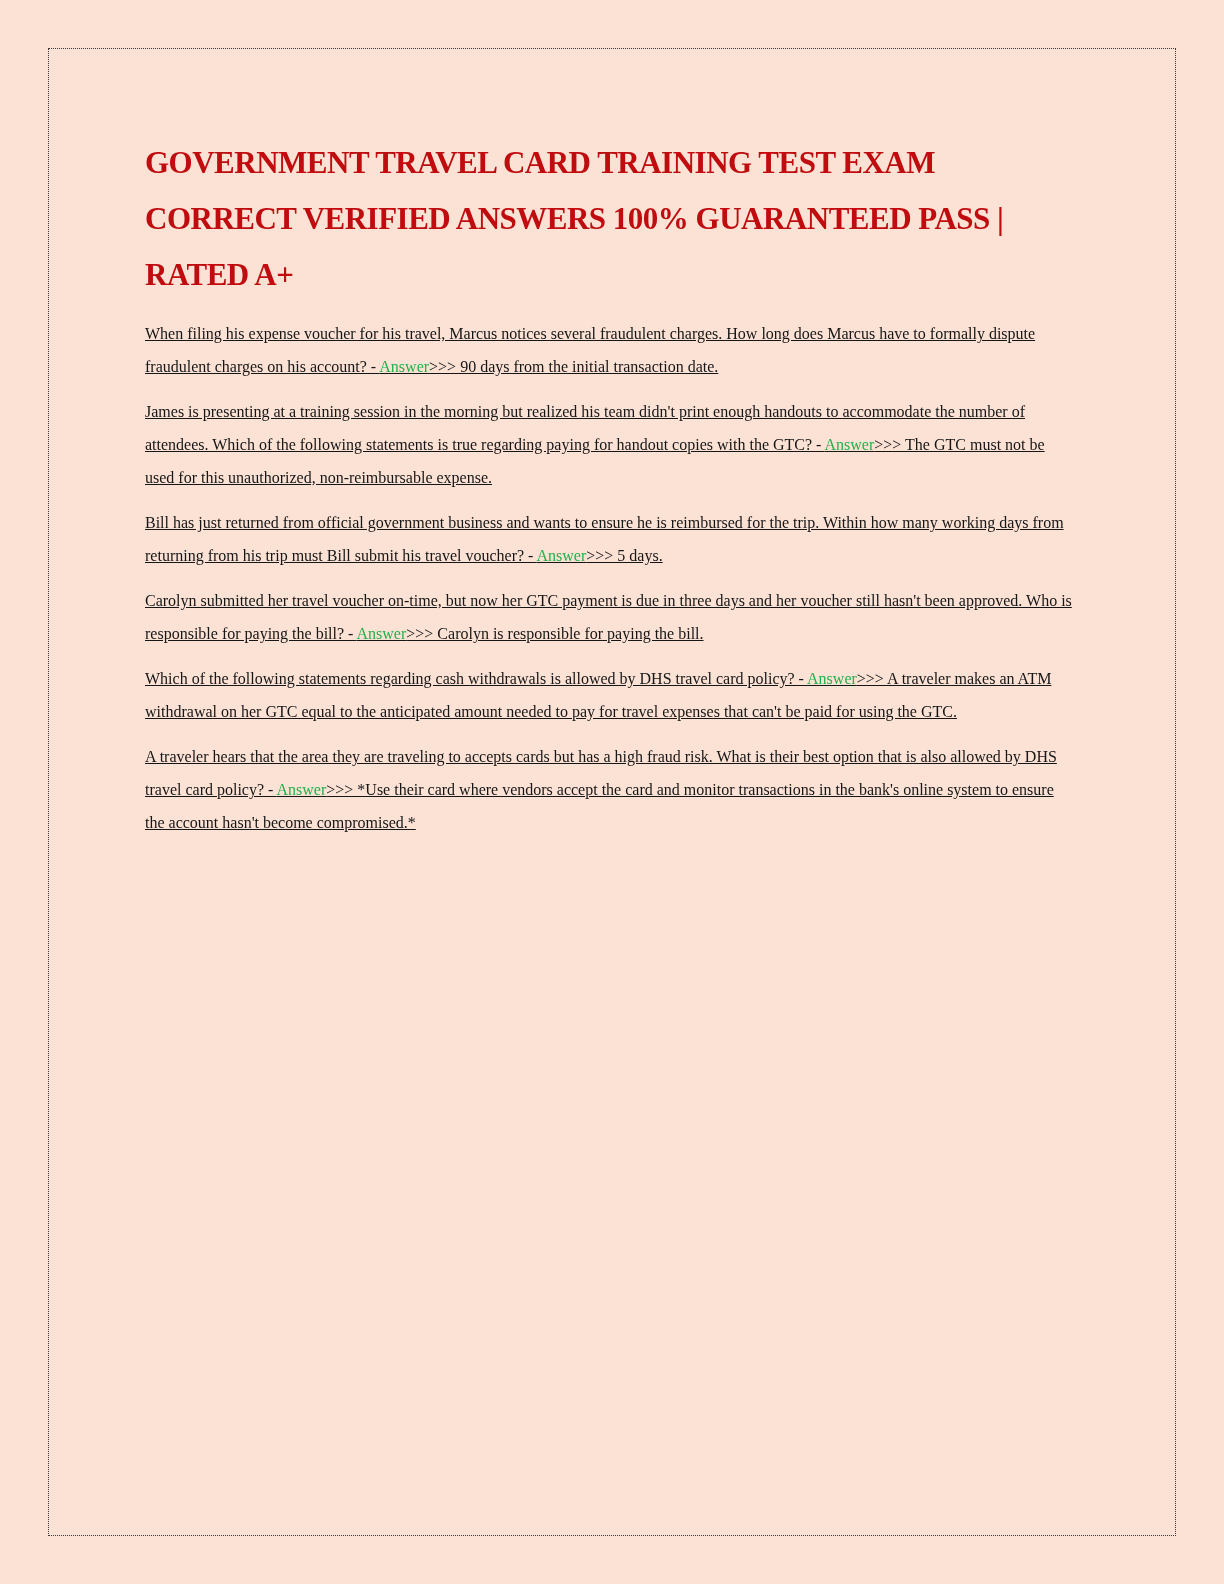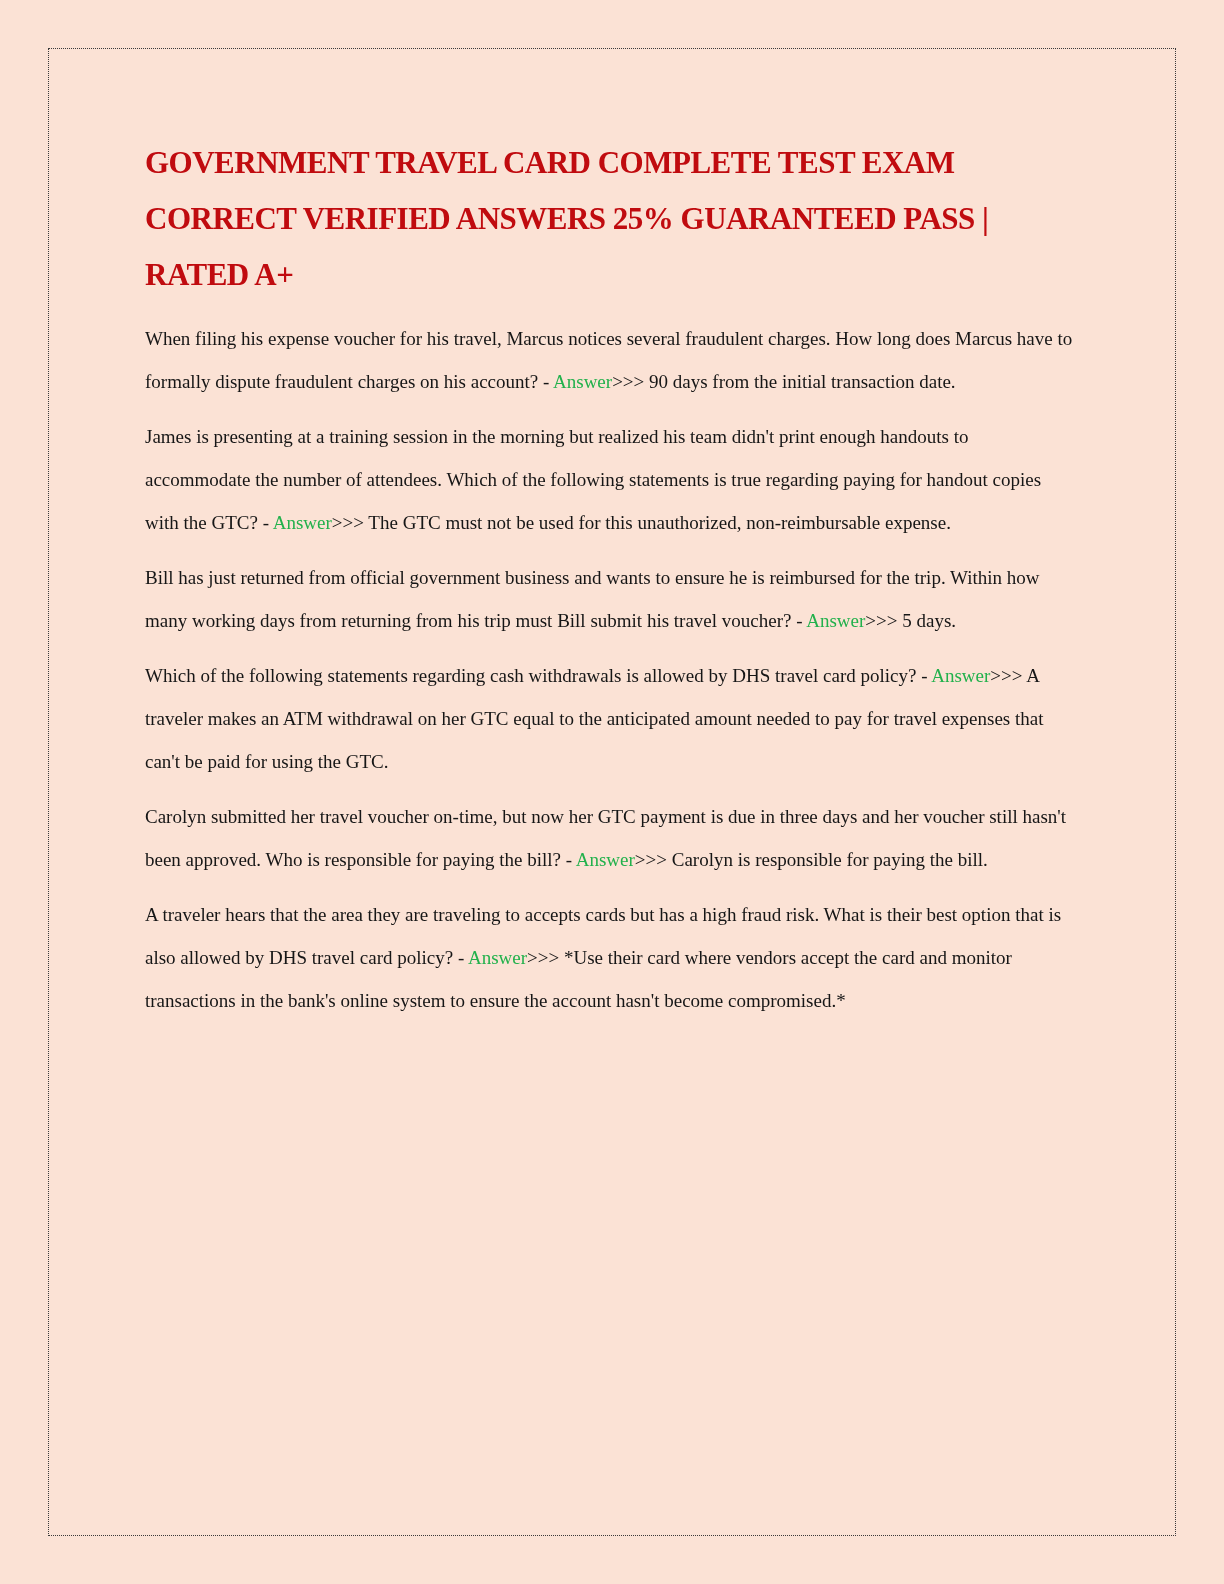--- a/index.html
+++ b/index.html
@@ -32,52 +32,53 @@
     display: block;
     white-space: nowrap;
     font-weight: bold;
     font-size: 31px;
     line-height: 56px;
     letter-spacing: -0.5px;
     color: var(--title-red, #c00b0f);
   }
   .para {
     margin: 0 0 12px 0;
-    font-size: 19px;
-    line-height: 43px;
+    font-size: 16px;
+    line-height: 33px;
     color: var(--body-ink, #161616);
     text-align: left;
+    text-decoration: underline;
   }
   .answer-label {
     color: var(--answer-green, #22b14c);
   }
 </style>
 </head>
 <body>
 
 <div class="page">
   <div class="border-box">
 
     <h1 class="doc-title">
-      <span class="title-line">GOVERNMENT TRAVEL CARD COMPLETE TEST EXAM</span>
-      <span class="title-line">CORRECT VERIFIED ANSWERS 25% GUARANTEED PASS |</span>
+      <span class="title-line">GOVERNMENT TRAVEL CARD TRAINING TEST EXAM</span>
+      <span class="title-line">CORRECT VERIFIED ANSWERS 100% GUARANTEED PASS |</span>
       <span class="title-line">RATED A+</span>
     </h1>
 
     <div class="doc-body">
 
       <p class="para"><span>When filing his expense voucher for his travel, Marcus notices several fraudulent charges. How long does Marcus have to formally dispute fraudulent charges on his account? - </span><span class="answer-label">Answer</span><span>&gt;&gt;&gt; 90 days from the initial transaction date.</span></p>
 
       <p class="para"><span>James is presenting at a training session in the morning but realized his team didn't print enough handouts to accommodate the number of attendees. Which of the following statements is true regarding paying for handout copies with the GTC? - </span><span class="answer-label">Answer</span><span>&gt;&gt;&gt; The GTC must not be used for this unauthorized, non-reimbursable expense.</span></p>
 
       <p class="para"><span>Bill has just returned from official government business and wants to ensure he is reimbursed for the trip. Within how many working days from returning from his trip must Bill submit his travel voucher? - </span><span class="answer-label">Answer</span><span>&gt;&gt;&gt; 5 days.</span></p>
 
 
 
+      <p class="para"><span>Carolyn submitted her travel voucher on-time, but now her GTC payment is due in three days and her voucher still hasn't been approved. Who is responsible for paying the bill? - </span><span class="answer-label">Answer</span><span>&gt;&gt;&gt; Carolyn is responsible for paying the bill.</span></p>
+
       <p class="para"><span>Which of the following statements regarding cash withdrawals is allowed by DHS travel card policy? - </span><span class="answer-label">Answer</span><span>&gt;&gt;&gt; A traveler makes an ATM withdrawal on her GTC equal to the anticipated amount needed to pay for travel expenses that can't be paid for using the GTC.</span></p>
-
-      <p class="para"><span>Carolyn submitted her travel voucher on-time, but now her GTC payment is due in three days and her voucher still hasn't been approved. Who is responsible for paying the bill? - </span><span class="answer-label">Answer</span><span>&gt;&gt;&gt; Carolyn is responsible for paying the bill.</span></p>
 
       <p class="para"><span>A traveler hears that the area they are traveling to accepts cards but has a high fraud risk. What is their best option that is also allowed by DHS travel card policy? - </span><span class="answer-label">Answer</span><span>&gt;&gt;&gt; *Use their card where vendors accept the card and monitor transactions in the bank's online system to ensure the account hasn't become compromised.*</span></p>
 
     </div>
   </div>
 </div>
 
 </body></html>

